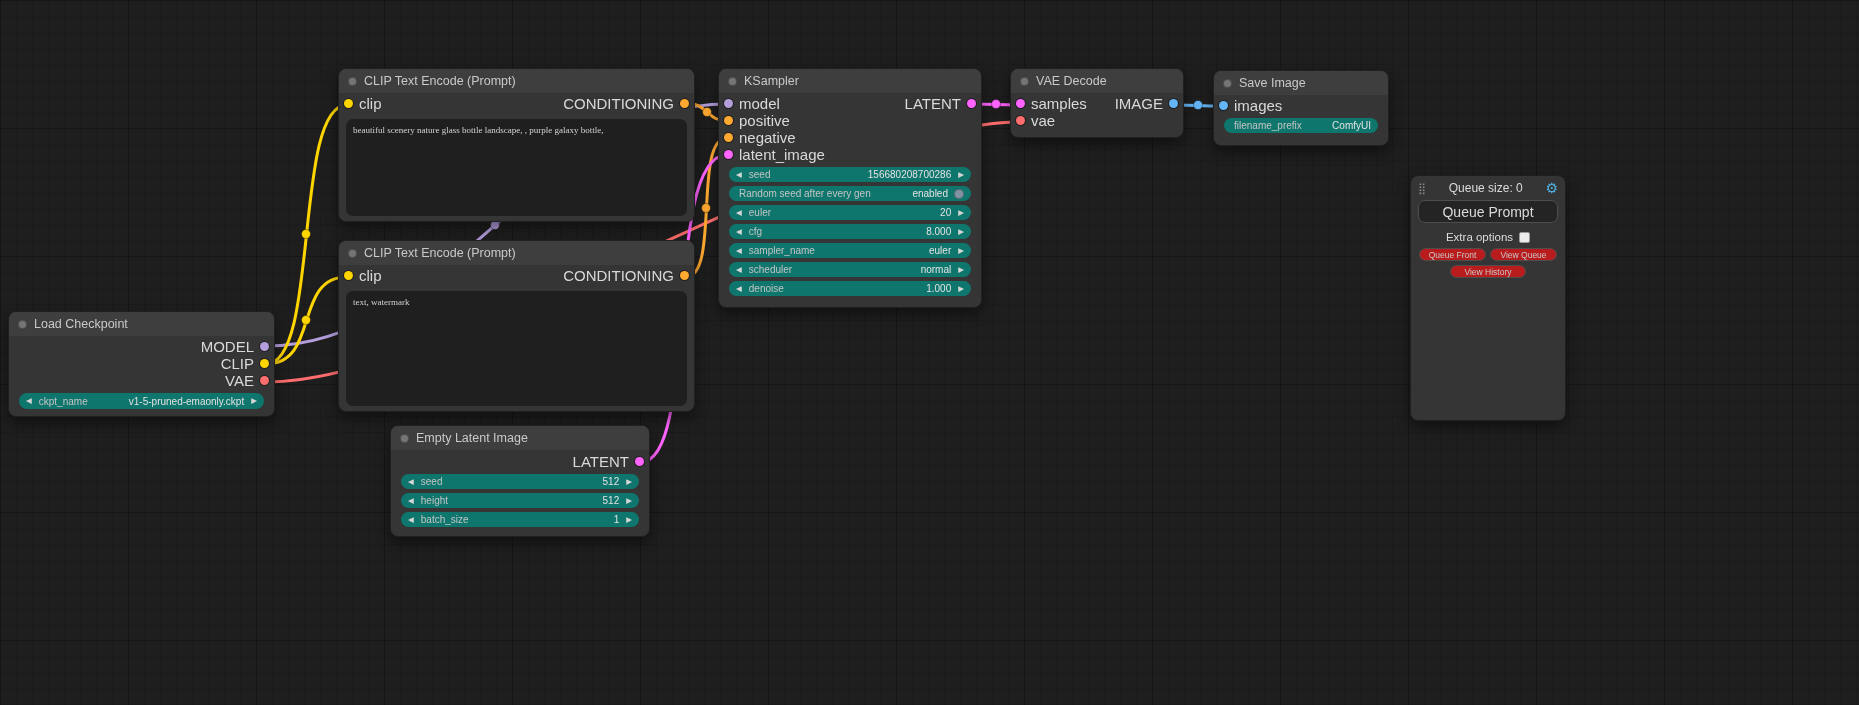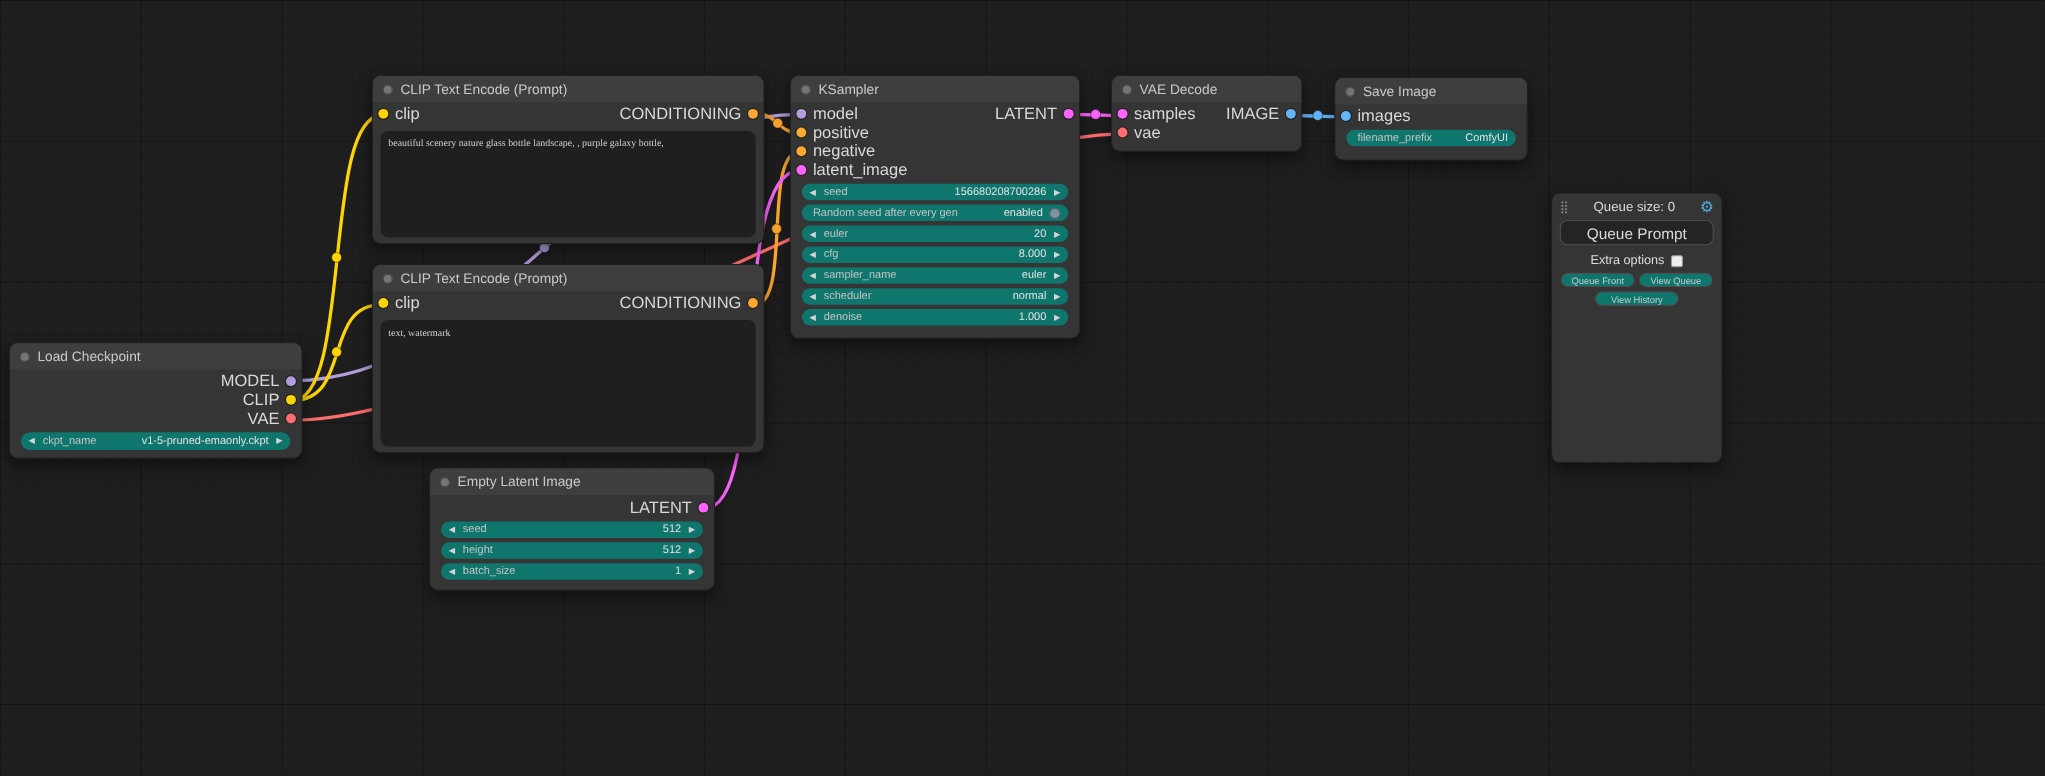--- a/index.html
+++ b/index.html
@@ -62,21 +62,21 @@
   button{font-family:inherit;cursor:pointer;}
   .qbtn{
     display:block;width:140px;margin:4px auto 0;height:23px;background:#242424;
     border:1px solid #4d4d4d;border-radius:7px;color:#dadada;font-size:14px;
     text-align:center;padding:0;box-sizing:border-box;
   }
   .extra{display:flex;align-items:center;justify-content:center;gap:6px;color:#dcdcdc;font-size:11.5px;margin-top:8px;}
   .qcheck{width:11px;height:11px;background:#ededed;border:1px solid #9a9a9a;border-radius:2px;box-sizing:border-box;}
   .qsmallrow{display:flex;gap:4px;margin:5px 8px 0;}
   .qsmall{
-    flex:1;height:13px;background:#0f766e;border:1px solid #4d4d4d;border-radius:7px;
+    flex:1;height:13px;background:#b91c1c;border:1px solid #4d4d4d;border-radius:7px;
     color:#c9c9c9;font-size:8.5px;line-height:10px;text-align:center;padding:0;box-sizing:border-box;
   }
   .qsmall.center{flex:none;display:block;width:76px;margin:4px auto 0;}
   .qgroup{margin-top:12px;}
 </style>
 </head>
 <body>
 
 <div class="canvas">
 

